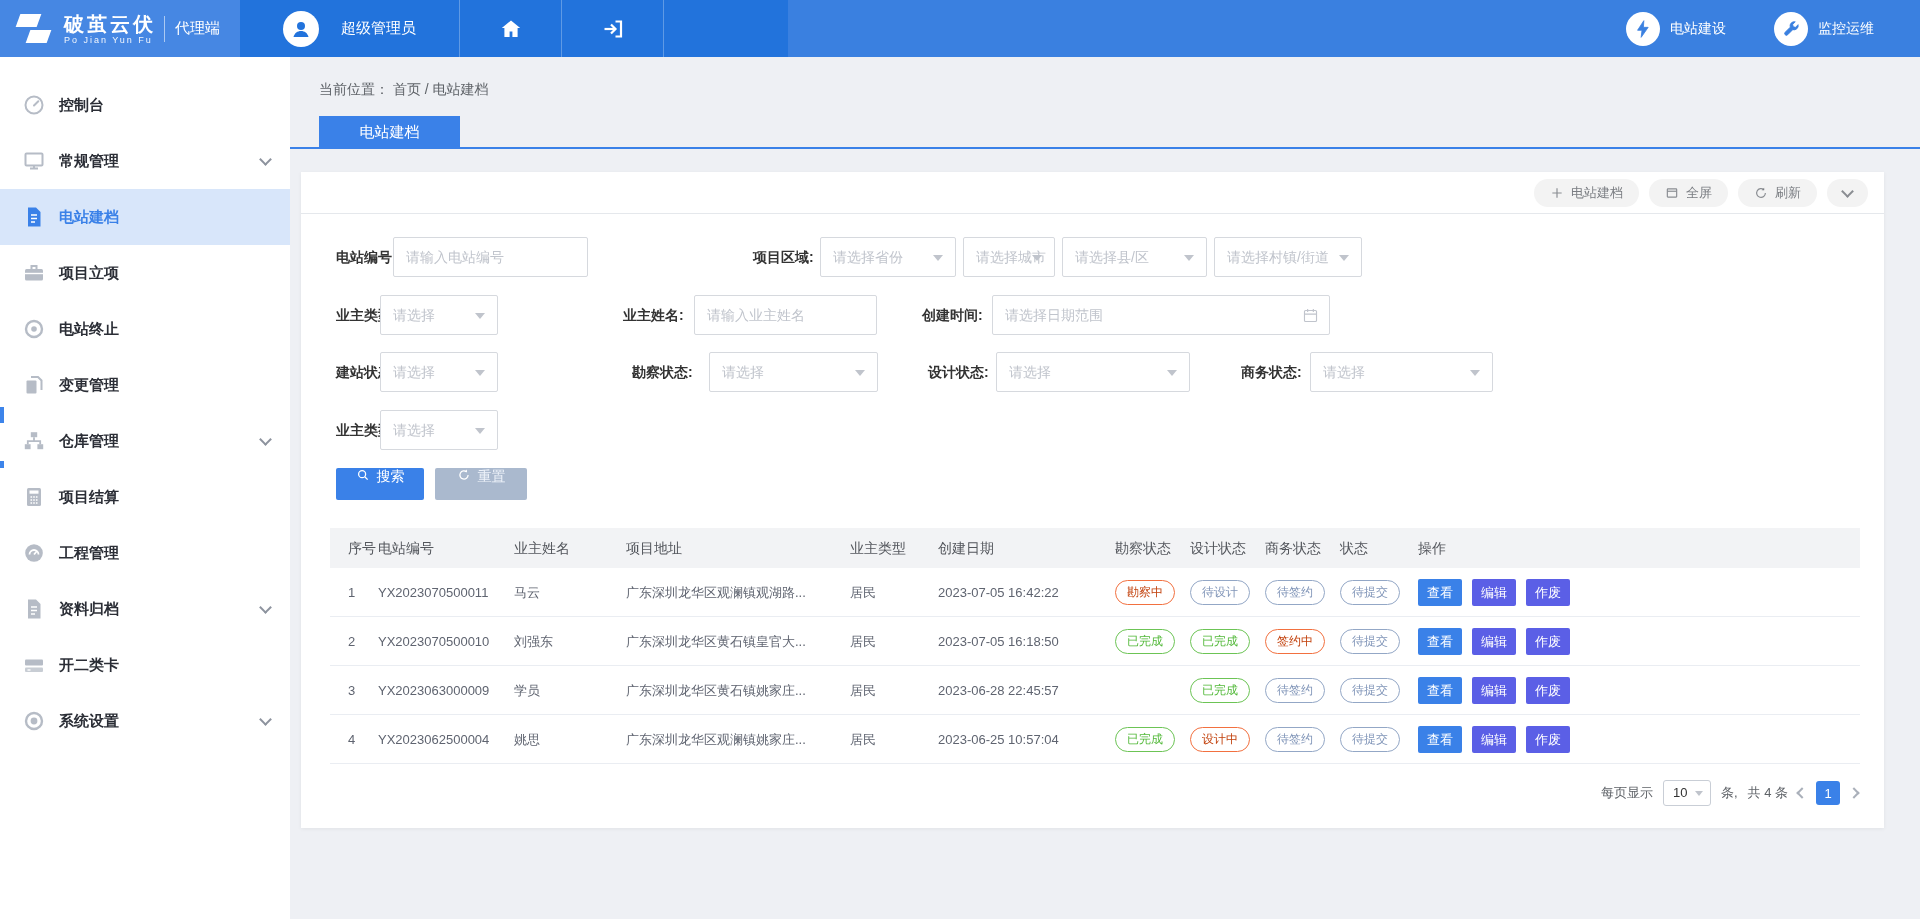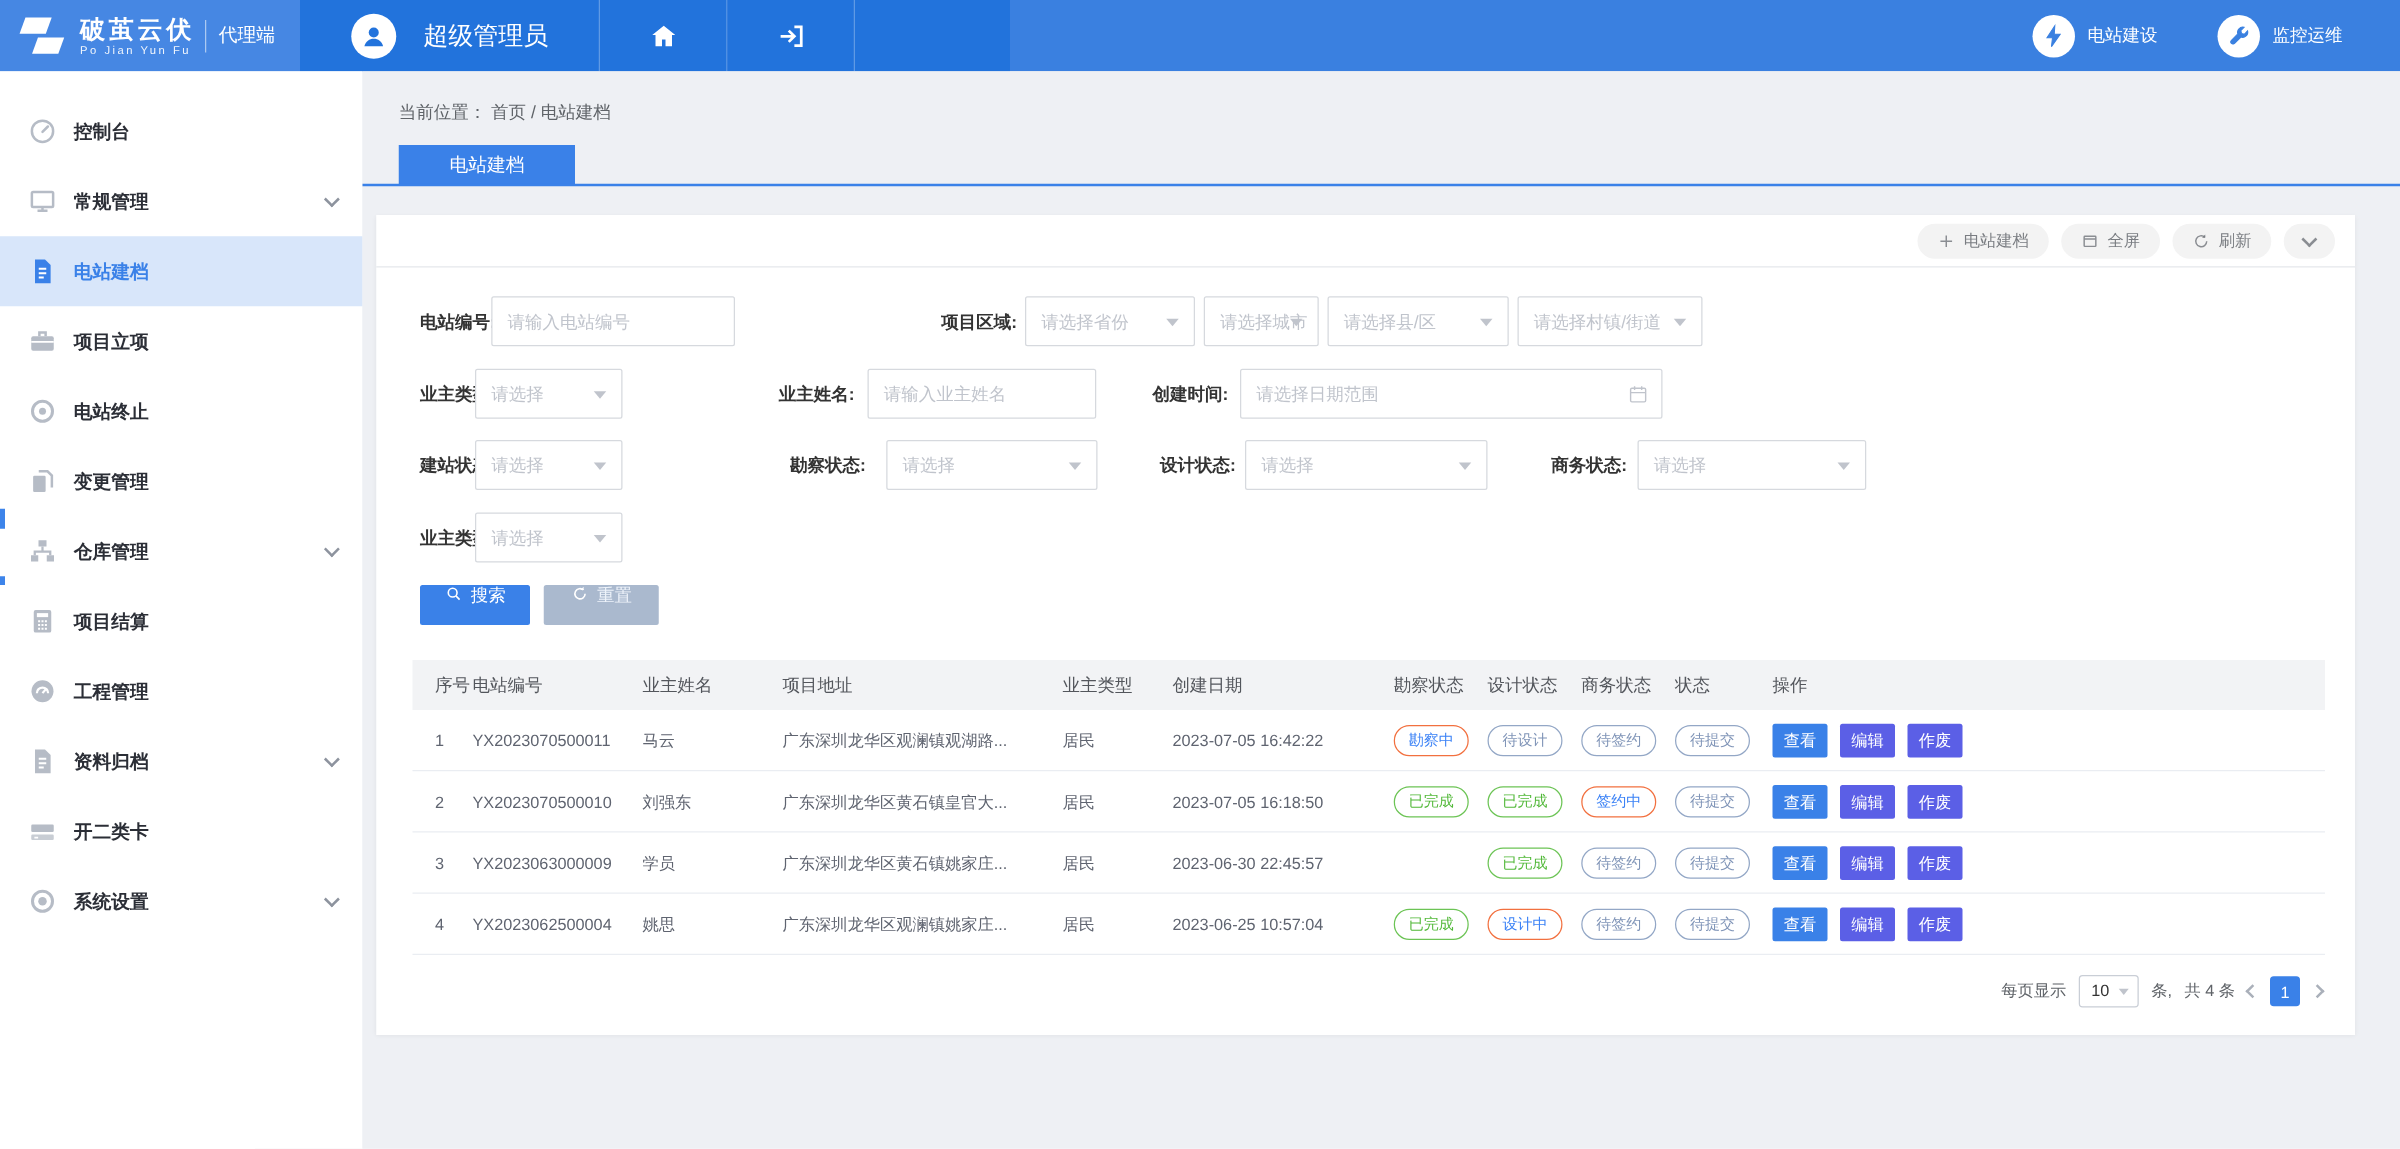--- a/index.html
+++ b/index.html
@@ -12,21 +12,21 @@
   .tb-logo { width:240px; height:57px; background:#4687e3; display:flex; align-items:center; padding-left:14px; flex-shrink:0; cursor:pointer; }
   .logo-mark { position:relative; width:42px; height:36px; }
   .logo-mark span { position:absolute; background:#fff; width:21px; height:13px; transform:skewX(-20deg); }
   .lm1 { left:4px; top:3px; } .lm2 { left:14px; top:19px; }
   .logo-text { margin-left:8px; color:#fff; }
   .brand-cn { font-size:20px; font-weight:700; letter-spacing:3px; line-height:22px; }
   .brand-en { font-size:9px; letter-spacing:2px; opacity:.92; }
   .logo-div { width:1px; height:26px; background:rgba(255,255,255,.55); margin:0 10px 0 8px; }
   .brand-portal { color:#fff; font-size:15px; }
   .tb-sec { height:57px; background:#2273dc; display:flex; align-items:center; justify-content:center; border-right:1px solid rgba(255,255,255,.28); cursor:pointer; }
-  .tb-user { width:240px; gap:22px; color:#fff; font-size:20px; }
+  .tb-user { width:220px; gap:22px; color:#fff; font-size:15px; }
   .avatar { width:36px; height:36px; border-radius:50%; background:#fff; display:flex; align-items:center; justify-content:center; }
   .avatar svg { width:24px; height:24px; fill:#2273dc; }
   .tb-home,.tb-logout { width:102px; }
   .tb-home svg,.tb-logout svg { width:24px; height:24px; }
   .tb-spare { width:124px; border-right:none; cursor:default; }
   .tb-rest { flex:1; display:flex; align-items:center; justify-content:flex-end; gap:48px; padding-right:46px; }
   .quick { display:flex; align-items:center; gap:10px; color:#fff; font-size:14px; cursor:pointer; }
   .qicon { width:34px; height:34px; border-radius:50%; background:#fff; display:flex; align-items:center; justify-content:center; }
   .qicon svg { width:20px; height:20px; fill:#3a80e0; stroke:#3a80e0; }
 
@@ -71,21 +71,21 @@
   .btn-reset { left:134px; top:296px; width:92px; background:#aab9ce; color:#eef3fa; }
 
   
   .table { position:absolute; left:29px; top:356px; width:1530px; }
   .thead { position:relative; height:40px; background:#f2f3f5; }
   .thead span { position:absolute; top:0; line-height:40px; font-size:14px; color:#53565c; }
   .trow { position:relative; height:49px; border-bottom:1px solid #eaedf2; }
   .trow span.cell { position:absolute; top:0; line-height:49px; font-size:13px; color:#5f6470; white-space:nowrap; }
   .badge { position:absolute; top:12px; height:25px; line-height:23px; padding:0 11px; border-radius:13px; font-size:12px; border:1px solid; background:#fff; }
   .badge.done { color:#53b93a; border-color:#6cc455; }
-  .badge.warn { color:#3b82f6; border-color:#f2703f; }
+  .badge.warn { color:#c2410c; border-color:#f2703f; }
   .badge.pending { color:#8095b8; border-color:#93a7c6; }
   .acts { position:absolute; left:1088px; top:11px; display:flex; gap:10px; }
   .abtn { width:44px; height:27px; border:none; border-radius:2px; color:#fff; font-size:13px; cursor:pointer; }
   .abtn.view { background:#3a81e8; } .abtn.edit,.abtn.void { background:#5b5fe6; }
 
   
   .pagination { position:absolute; right:26px; top:608px; height:26px; display:flex; align-items:center; gap:10px; font-size:13px; color:#5f6368; }
   .pp-select { position:relative; width:48px; height:26px; border:1px solid #c9ced6; border-radius:3px; line-height:24px; padding-left:9px; color:#333; cursor:pointer; }
   .pp-select .caret { right:7px; top:10px; border-width:4px; border-top-width:5px; }
   .pchev { width:8px; height:8px; border-right:2px solid #aab0ba; border-bottom:2px solid #aab0ba; cursor:pointer; }
@@ -384,21 +384,21 @@
               <button class="abtn edit">编辑</button>
               <button class="abtn void">作废</button>
             </div>
           </div>
           <div class="trow">
             <span class="cell" style="left: 18px;">3</span>
             <span class="cell" style="left: 48px;">YX2023063000009</span>
             <span class="cell" style="left: 184px;">学员</span>
             <span class="cell" style="left: 296px;">广东深圳龙华区黄石镇姚家庄...</span>
             <span class="cell" style="left: 520px;">居民</span>
-            <span class="cell" style="left: 608px;">2023-06-30 22:45:57</span>
+            <span class="cell" style="left: 608px;">2023-06-28 22:45:57</span>
             <span class="badge done" style="left: 860px;">已完成</span>
             <span class="badge pending" style="left: 935px;">待签约</span>
             <span class="badge pending" style="left: 1010px;">待提交</span>
             <div class="acts">
               <button class="abtn view">查看</button>
               <button class="abtn edit">编辑</button>
               <button class="abtn void">作废</button>
             </div>
           </div>
           <div class="trow">

